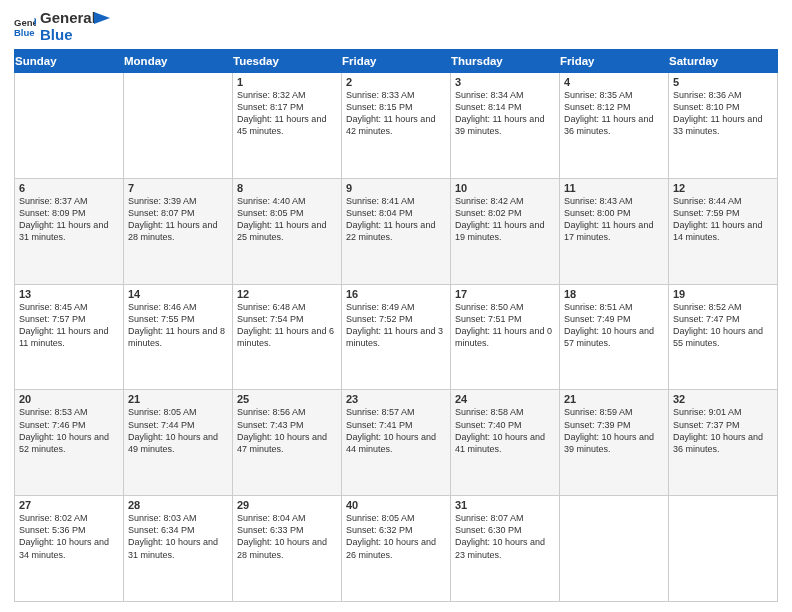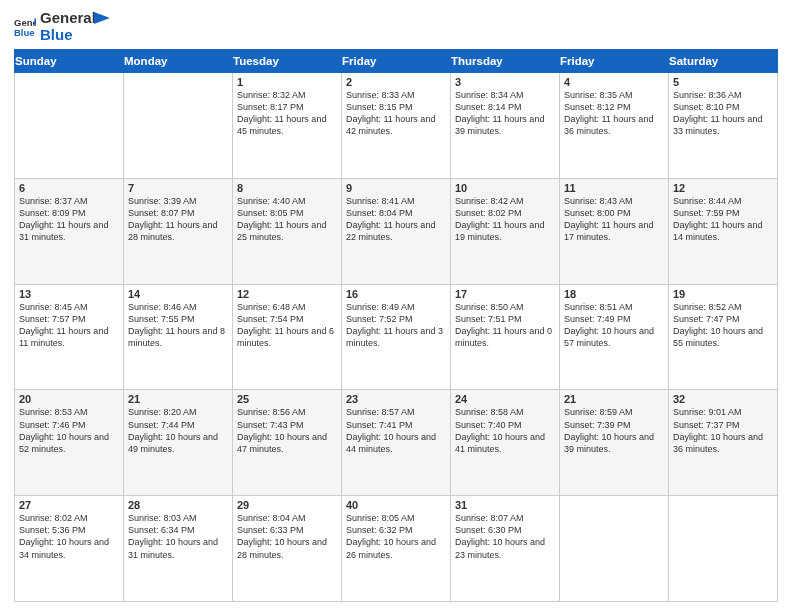--- a/index.html
+++ b/index.html
@@ -251,21 +251,21 @@
         </tr>
         <tr>
           <td>
             <span class="day-number">20</span>
             <div class="day-info">Sunrise: 8:53 AM
 Sunset: 7:46 PM
 Daylight: 10 hours and 52 minutes.</div>
           </td>
           <td>
             <span class="day-number">21</span>
-            <div class="day-info">Sunrise: 8:20 AM
+            <div class="day-info">Sunrise: 8:05 AM
 Sunset: 7:44 PM
 Daylight: 10 hours and 49 minutes.</div>
           </td>
           <td>
             <span class="day-number">25</span>
             <div class="day-info">Sunrise: 8:56 AM
 Sunset: 7:43 PM
 Daylight: 10 hours and 47 minutes.</div>
           </td>
           <td>

